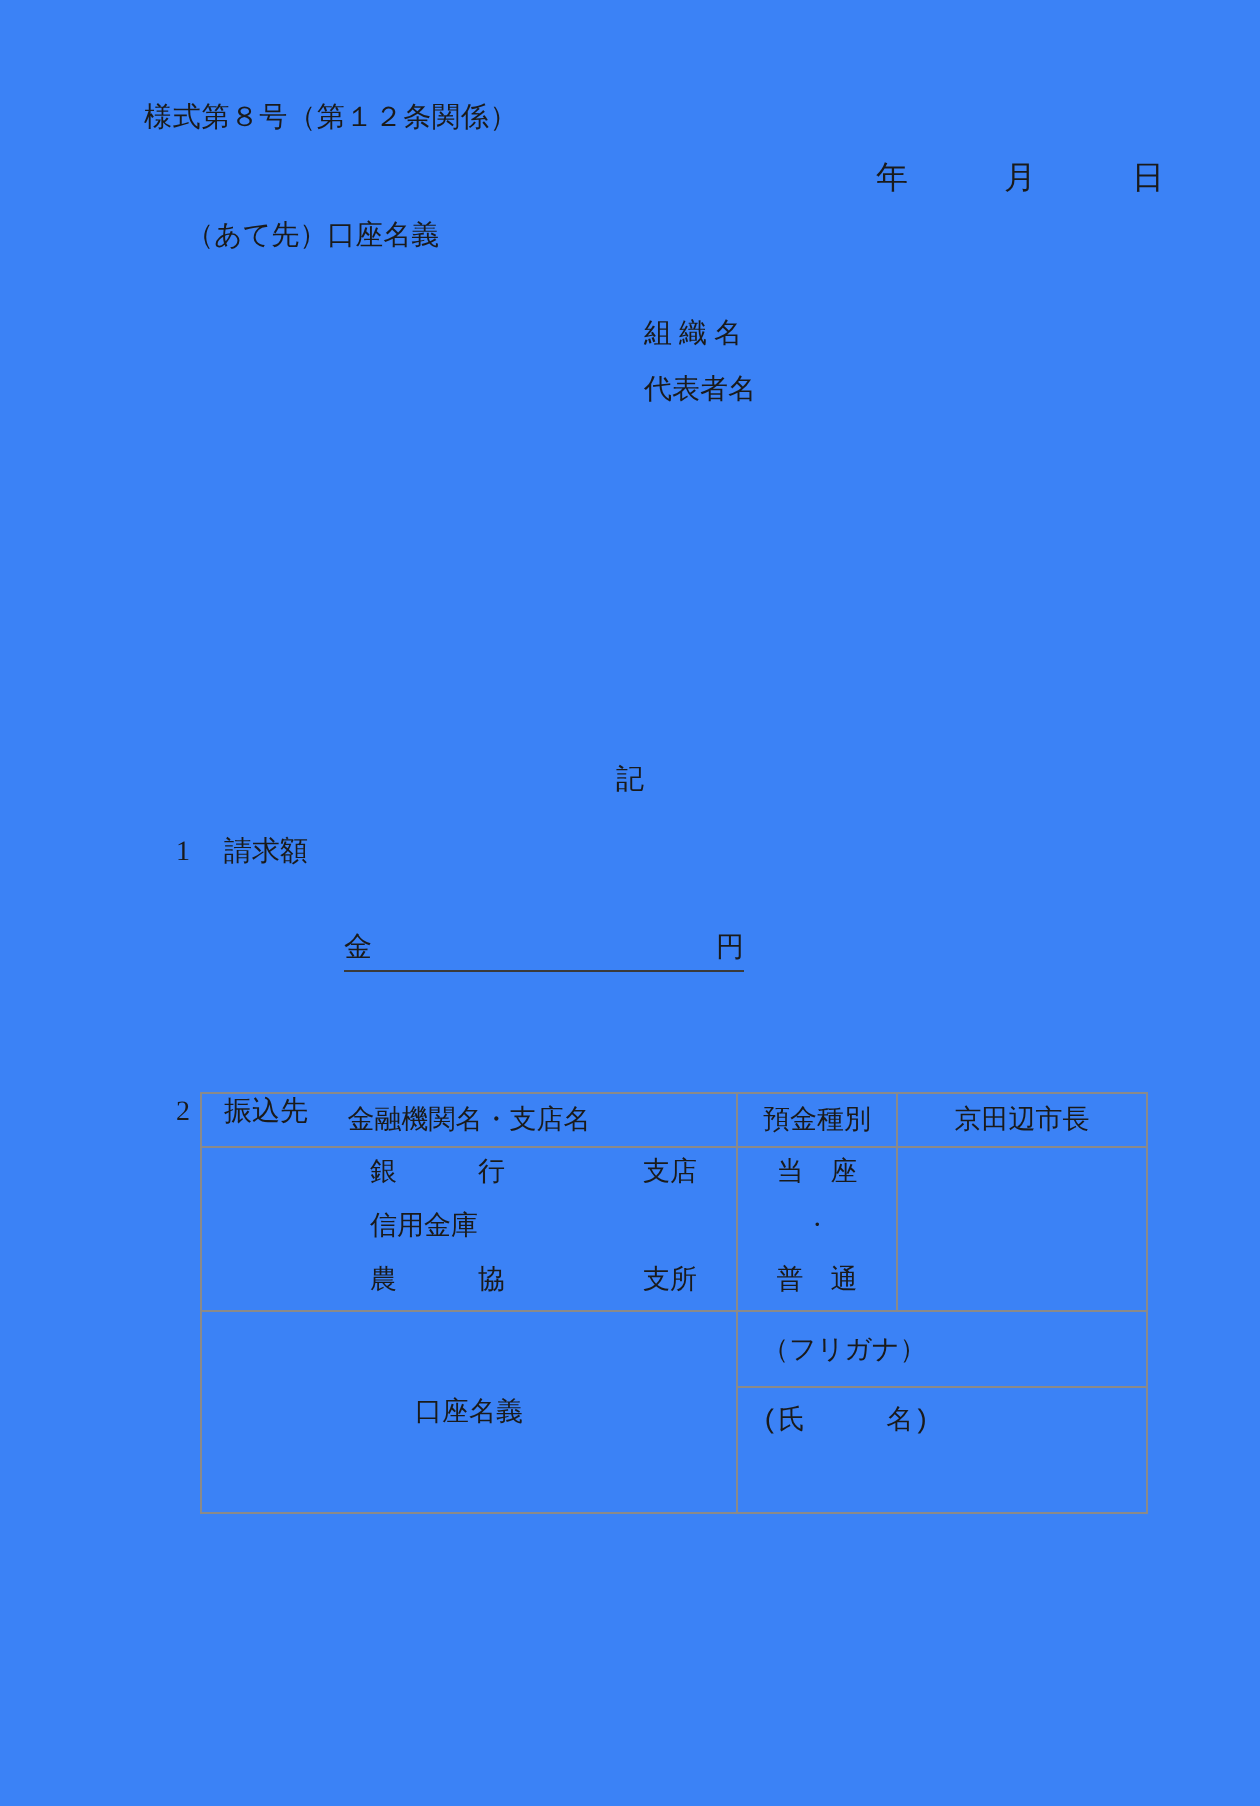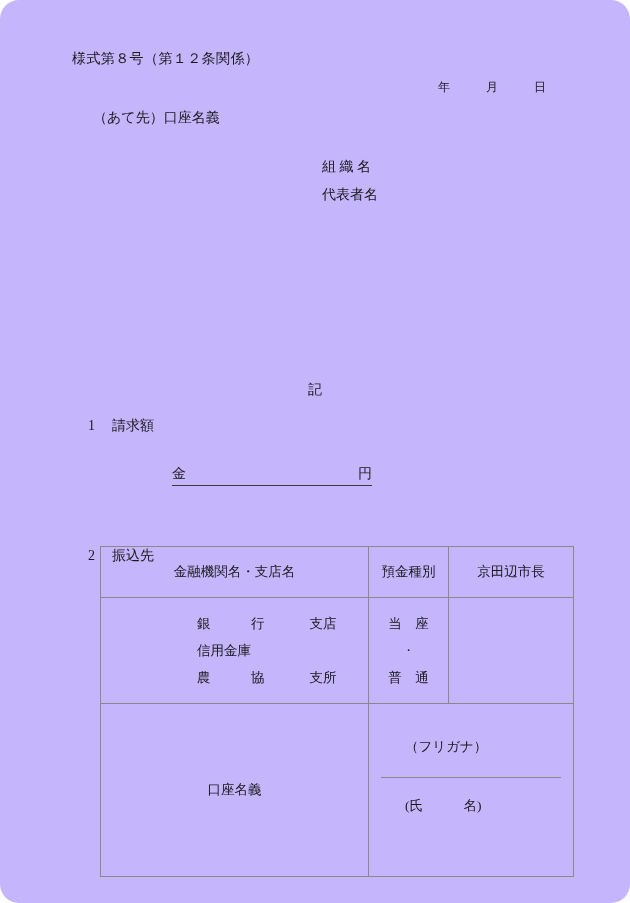--- a/index.html
+++ b/index.html
@@ -12,28 +12,27 @@
     height: 903px;
     position: relative;
     font-family: "Liberation Serif", "DejaVu Serif", serif;
     color: #1a1a1a;
     font-size: 13.5px;
     overflow: hidden;
   }
   .page {
     position: absolute;
     inset: 0;
-    background: #c4b5fd;
-    border-radius: 19px;
+    background: #3b82f6;
   }
   .abs { position: absolute; white-space: pre; }
 
   
   .form-no   { left: 72px;  top: 50px;  font-size: 14px; letter-spacing: .4px; }
-  .date-line { left: 438px; top: 79px;  font-size: 12px; }
+  .date-line { left: 438px; top: 79px;  font-size: 16px; }
   .addressee { left: 93px;  top: 109px; font-size: 14px; }
 
   
   .org-name { left: 322px; top: 158px; font-size: 14px; }
   .rep-name { left: 322px; top: 186px; font-size: 14px; }
 
   
   .doc-title {
     left: 0; right: 0; top: 236px;
     text-align: center;
@@ -81,23 +80,24 @@
     position: absolute;
     left: 100px;
     top: 546px;
     width: 473px;
     border-collapse: collapse;
     table-layout: fixed;
     font-size: 13.5px;
   }
   .bank-table td {
     border: 1px solid #8a8a8a;
-    padding: 12px;
+    padding: 0;
     vertical-align: middle;
     text-align: center;
+    font-family: Liberation Mono, monospace;
   }
   .col-bank { width: 268px; }
   .col-type { width: 80px; }
   .col-acct { width: 125px; }
 
   .th-cell { height: 26px; }
 
   .bank-rows-cell { height: 81px; padding: 0; }
   .bank-rows {
     display: flex;

